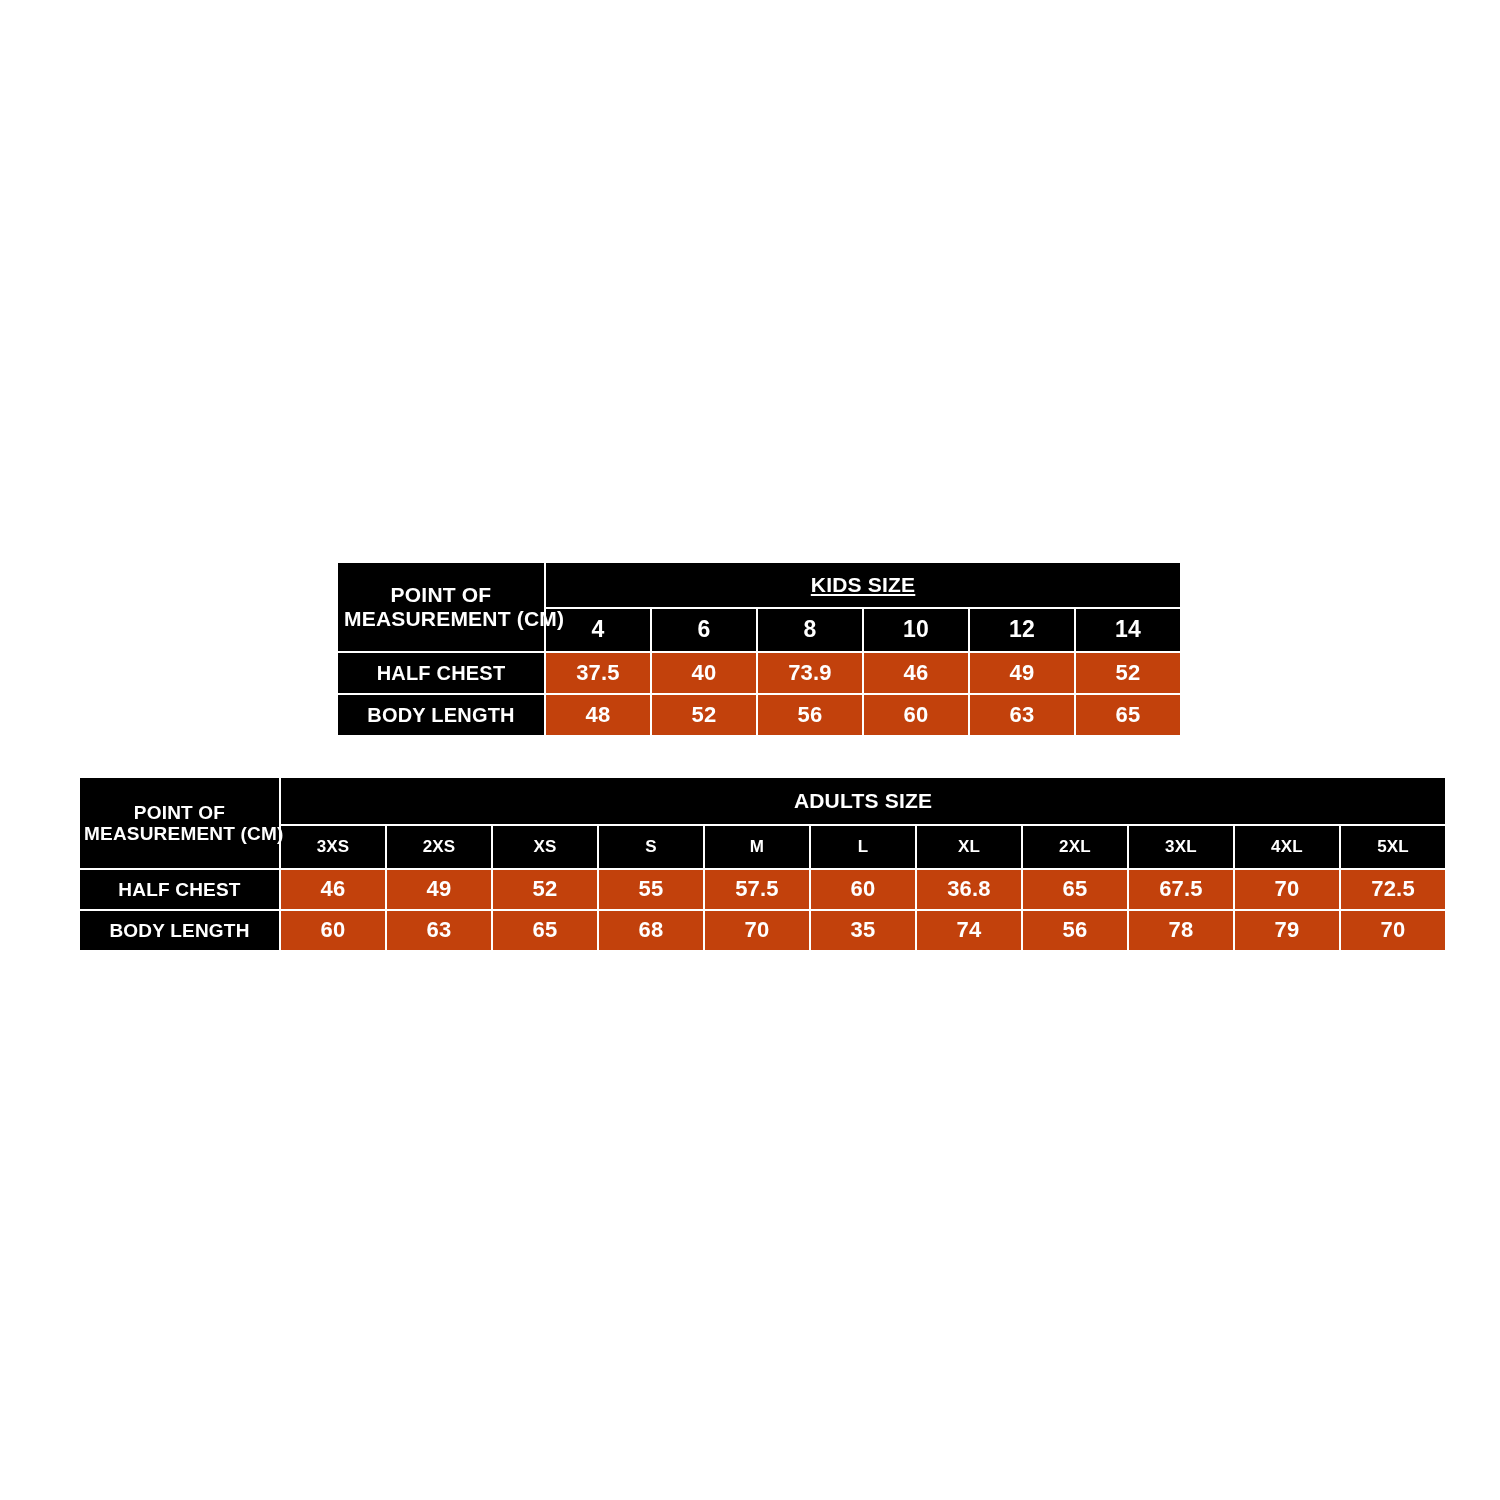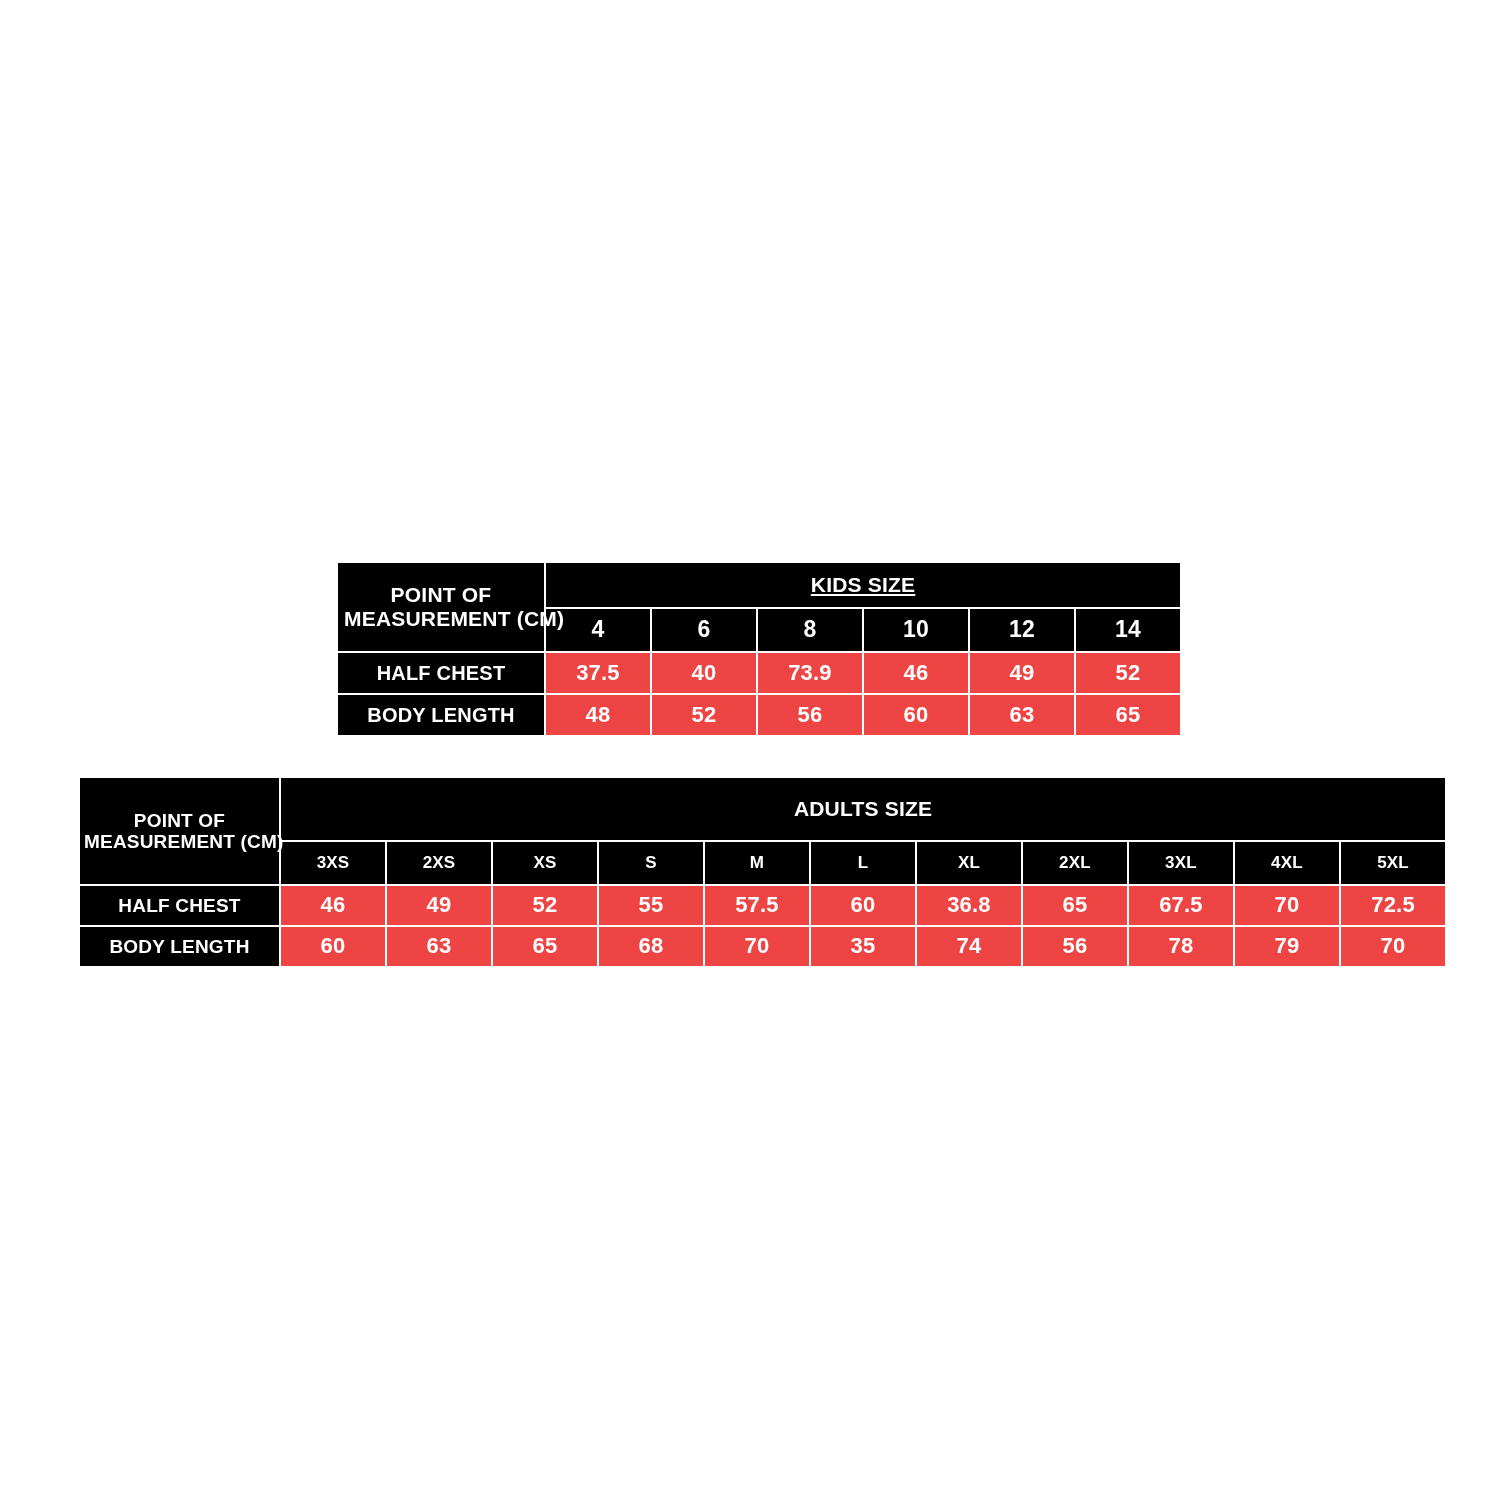--- a/index.html
+++ b/index.html
@@ -29,21 +29,21 @@
     margin: 12px;
     text-align: center;
     vertical-align: middle;
     color: #ffffff;
     font-weight: bold;
     letter-spacing: 0.2px;
     line-height: 1.12;
   }
 
   .cell-black { background: #000000; }
-  .cell-red   { background: #ef4444; }
+  .cell-red   { background: #c2410c; }
 
   
   #kids-size-table {
     left: 336px;
     top: 561px;
     width: 834px;
   }
   #kids-size-table .col-label { width: 206px; }
   #kids-size-table .col-data  { width: 104px; }
 
@@ -79,21 +79,21 @@
   #adults-size-table .col-label { width: 199px; }
   #adults-size-table .col-data  { width: 104px; }
 
   #adults-size-table .point-of-measurement {
     font-size: 19px;
     height: 88px;
     padding: 0 4px;
   }
   #adults-size-table .group-title {
     font-size: 21px;
-    height: 62px;
+    height: 46px;
   }
   #adults-size-table .size-head {
     font-size: 17px;
     height: 42px;
   }
   #adults-size-table .row-label {
     font-size: 19px;
     height: 39px;
   }
   #adults-size-table .data-cell {

